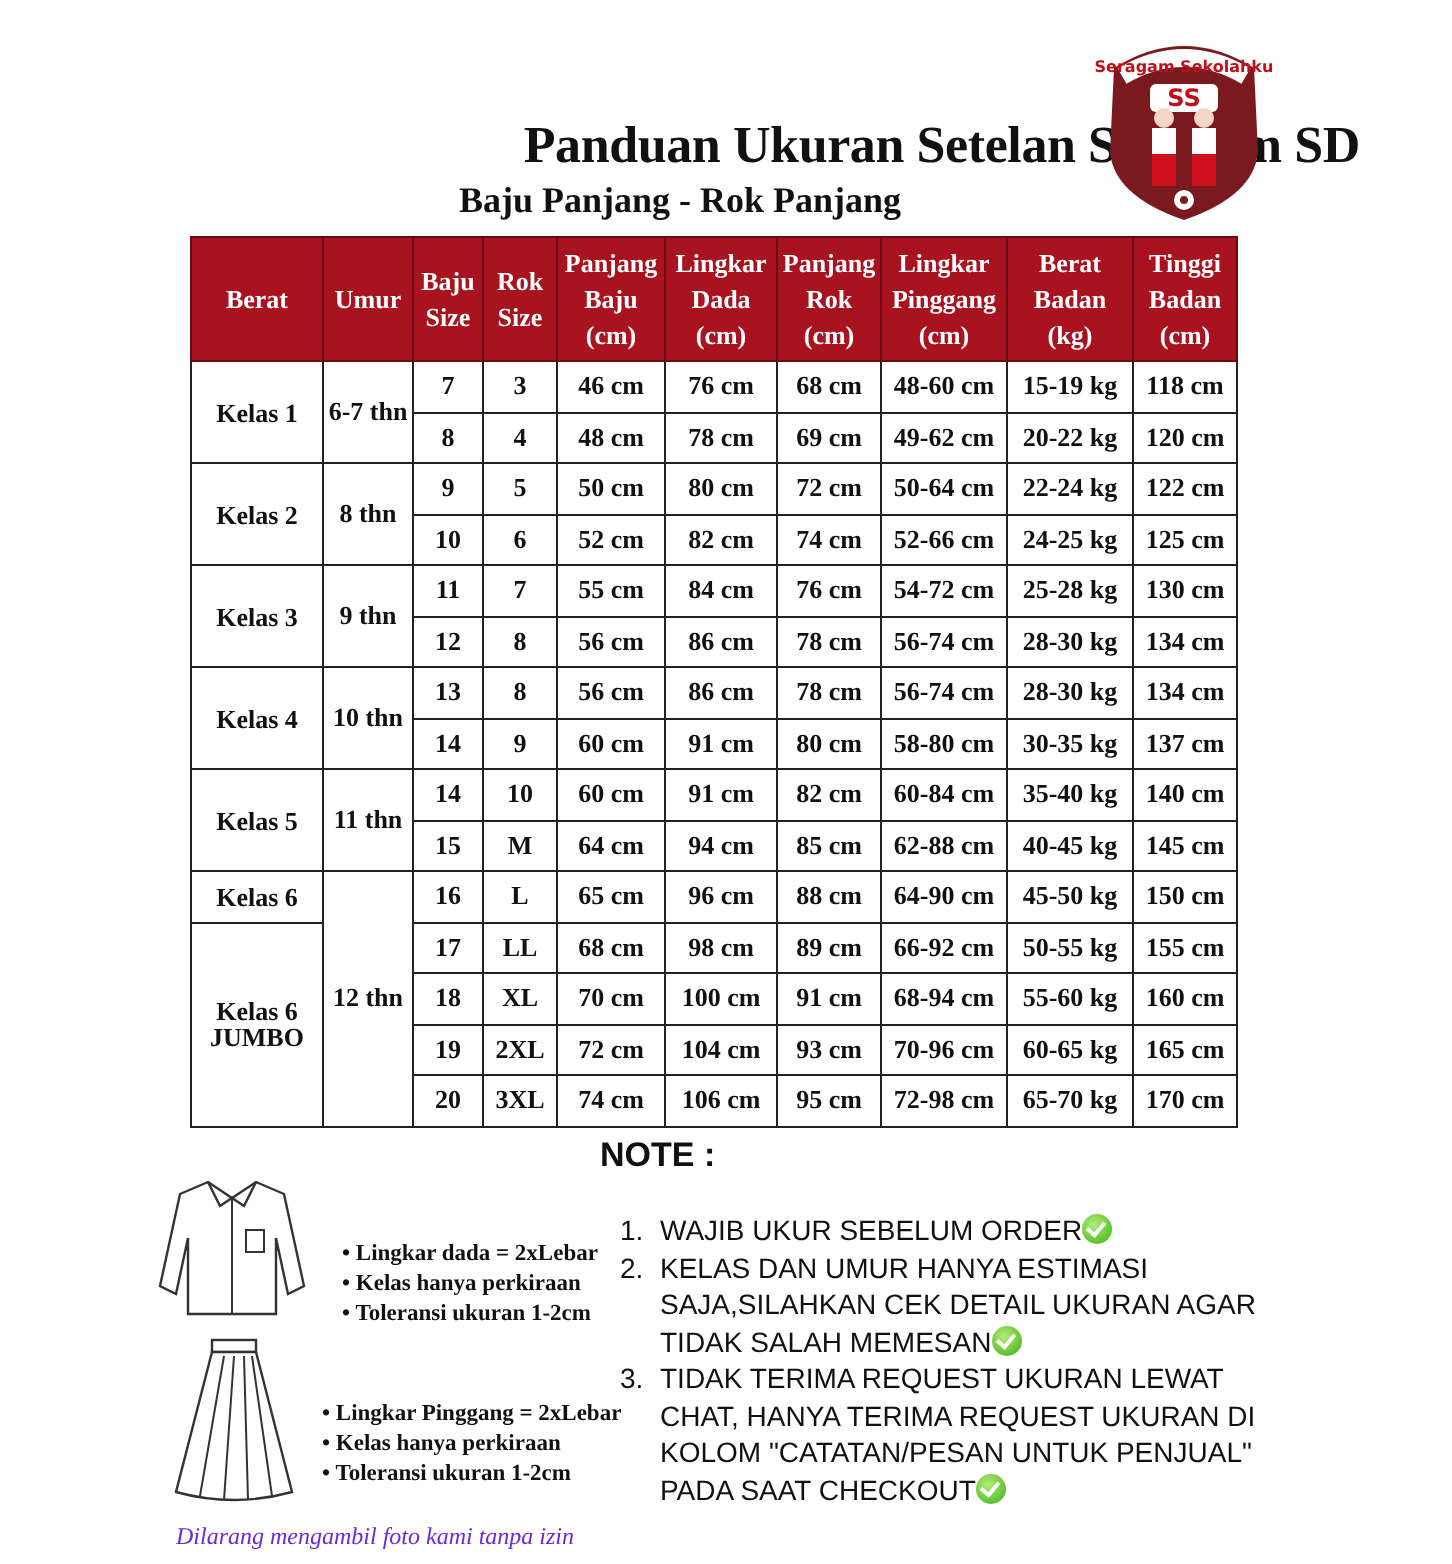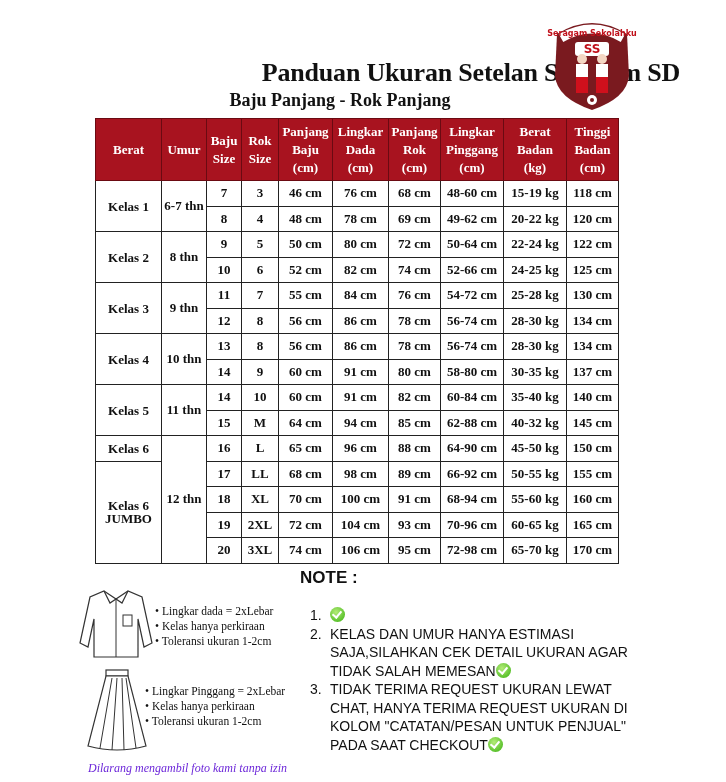--- a/index.html
+++ b/index.html
@@ -5,21 +5,21 @@
   html, body { margin: 0; padding: 0; background: #ffffff; }
   body { width: 726px; height: 782px; position: relative; overflow: hidden; font-family: "Liberation Serif", serif; color: #111; }
   .title { position: absolute; left: 0; width: 680px; top: 58px; text-align: right; font-weight: bold; font-size: 26px; letter-spacing: -0.2px; }
   .subtitle { position: absolute; left: 0; width: 680px; top: 90px; text-align: center; font-weight: bold; font-size: 18px; }
   .logo { position: absolute; left: 547px; top: 14px; width: 90px; height: 98px; }
   table.size { position: absolute; left: 95px; top: 118px; border-collapse: collapse; table-layout: fixed; }
   table.size th { background: #a8131f; color: #fff; font-weight: bold; font-size: 13px; line-height: 18px; border: 1.5px solid #6b0a12; padding: 0; text-align: center; height: 61px; }
   table.size td { border: 1.5px solid #222; font-weight: bold; font-size: 13px; text-align: center; height: 24.5px; padding: 0; background: #fff; }
   .shirt { position: absolute; left: 76px; top: 585px; width: 80px; height: 75px; }
   .skirt { position: absolute; left: 86px; top: 668px; width: 62px; height: 85px; }
-  ul.bullets { position: absolute; margin: 0; padding: 0; list-style: none; font-weight: normal; font-size: 11.5px; line-height: 15px; }
+  ul.bullets { position: absolute; margin: 16px; padding: 0; list-style: none; font-weight: bold; font-size: 11.5px; line-height: 15px; }
   ul.bullets li::before { content: "• "; }
   .b1 { left: 155px; top: 604px; }
   .b2 { left: 145px; top: 684px; }
   .disclaimer { position: absolute; left: 88px; top: 761px; font-style: italic; font-size: 12px; color: #6d28d9; }
   .note-title { position: absolute; left: 300px; top: 568px; font-family: "Liberation Sans", sans-serif; font-weight: bold; font-size: 17px; }
   ol.notes { position: absolute; left: 310px; top: 606px; margin: 0; padding: 0; list-style: none; font-family: "Liberation Sans", sans-serif; font-size: 14px; line-height: 18.5px; width: 340px; }
   ol.notes li { position: relative; padding-left: 20px; }
   ol.notes li .num { position: absolute; left: 0; top: 0; }
   .check { display: inline-block; width: 15px; height: 15px; border-radius: 50%; background: radial-gradient(circle at 40% 35%, #b4ec78, #5cc22e 70%); vertical-align: -2px; position: relative; }
   .check::after { content: ""; position: absolute; left: 4px; top: 2px; width: 4px; height: 7px; border-right: 2px solid #fff; border-bottom: 2px solid #fff; transform: rotate(40deg); }
@@ -218,21 +218,21 @@
         <td>35-40 kg</td>
         <td>140 cm</td>
       </tr>
       <tr>
         <td>15</td>
         <td>M</td>
         <td>64 cm</td>
         <td>94 cm</td>
         <td>85 cm</td>
         <td>62-88 cm</td>
-        <td>40-32 kg</td>
+        <td>40-45 kg</td>
         <td>145 cm</td>
       </tr>
       <tr>
         <td rowspan="1">
           <div style="line-height: 13px;">Kelas 6</div>
         </td>
         <td rowspan="5">12 thn</td>
         <td>16</td>
         <td>L</td>
         <td>65 cm</td>
@@ -312,16 +312,16 @@
 <ul class="bullets b2">
   <li>Lingkar Pinggang = 2xLebar</li>
   <li>Kelas hanya perkiraan</li>
   <li>Toleransi ukuran 1-2cm</li>
 </ul>
 
 <div class="disclaimer">Dilarang mengambil foto kami tanpa izin</div>
 
 <div class="note-title">NOTE :</div>
 <ol class="notes">
-  <li><span class="num">1.</span><span class="check"></span></li>
+  <li><span class="num">1.</span><span>WAJIB UKUR SEBELUM ORDER</span><span class="check"></span></li>
   <li><span class="num">2.</span><span>KELAS DAN UMUR HANYA ESTIMASI SAJA,SILAHKAN CEK DETAIL UKURAN AGAR TIDAK SALAH MEMESAN</span><span class="check"></span></li>
   <li><span class="num">3.</span><span>TIDAK TERIMA REQUEST UKURAN LEWAT CHAT, HANYA TERIMA REQUEST UKURAN DI KOLOM "CATATAN/PESAN UNTUK PENJUAL" PADA SAAT CHECKOUT</span><span class="check"></span></li>
 </ol>
 
 </body></html>

